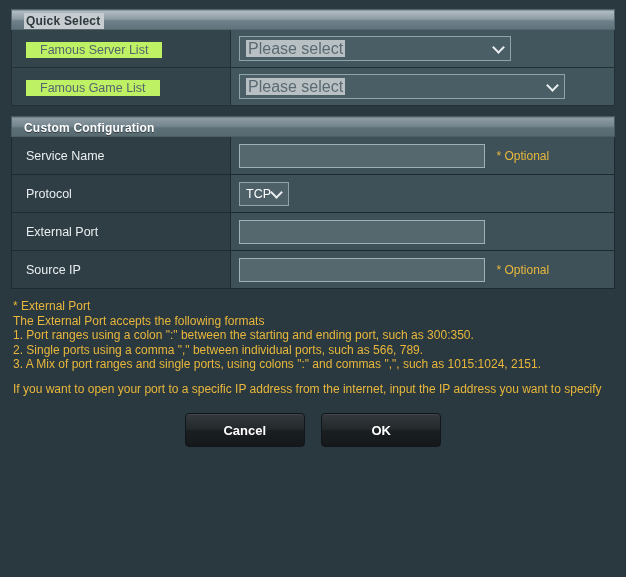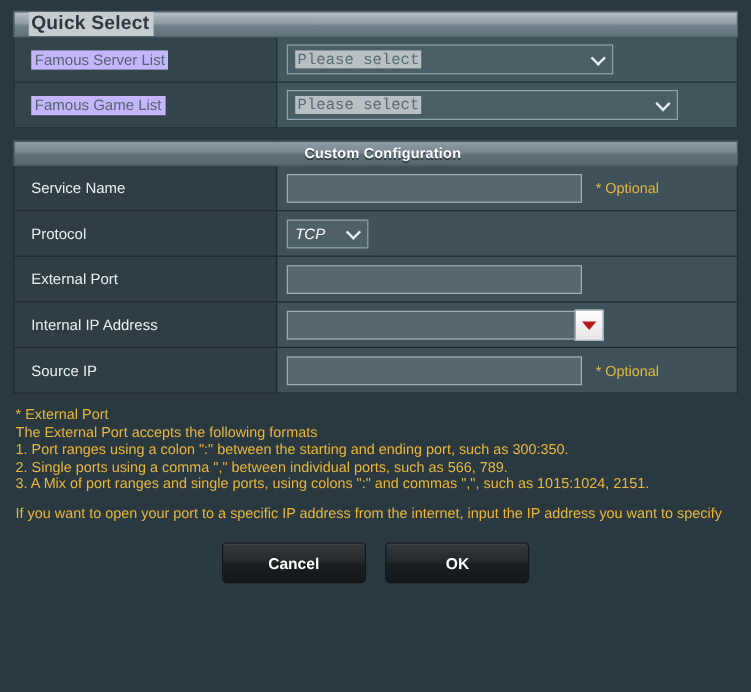--- a/index.html
+++ b/index.html
@@ -25,24 +25,23 @@
     border: 1px solid #55666e;
     padding: 0 0 0 12px;
     vertical-align: middle;
   }
   .sect-head-dark {
     height: 20px;
     background: linear-gradient(to bottom, #8e9ca3 0%, #76868f 45%, #5d7079 55%, #56696f 100%);
     border: 1px solid #4c5d64;
     padding: 0 0 0 12px;
     vertical-align: middle;
-    text-align: center;
   }
   .sect-title {
-    font-size: 16px; font-weight: bold; color: #2f3a3f;
+    font-size: 12px; font-weight: bold; color: #2f3a3f;
     background: #c6ccd0;
     padding: 1px 4px 1px 2px;
     display: inline-block;
     letter-spacing: .2px;
   }
   .sect-title-w {
     font-size: 12px; font-weight: bold; color: #ffffff;
     letter-spacing: .2px;
     text-shadow: 0 1px 0 rgba(0,0,0,.45);
   }
@@ -62,22 +61,22 @@
   .cell-label-qs {
     width: 219px;
     background: #33444b;
     border: 1px solid #222f35;
     border-top-color: #41535b;
     padding-left: 14px;
     vertical-align: middle;
   }
   .lbl-sel {
     font-size: 12.5px; color: #55656d;
-    background: #c4b5fd;
-    padding: 1px 3px;
+    background: #bef264;
+    padding: 1px 14px;
     display: inline-block;
   }
   .cell-value {
     background: #3e5158;
     border: 1px solid #1e2a30;
     border-top-color: #4d636b;
     padding-left: 8px;
     vertical-align: middle;
     white-space: nowrap;
     margin-left: 48px;
@@ -112,34 +111,34 @@
     line-height: 22px;
     padding-left: 6px;
     padding-right: 26px;
     color: #ffffff;
     font-size: 12.5px;
   }
   .sel-box.qs { background: #4a5e66; height: 25px; line-height: 23px; }
   .sel-val-hl {
     background: #b9c0c4;
     color: #5a6a72;
-    font-family: Liberation Mono, monospace;
-    font-size: 13px;
+    font-family: Liberation Sans, sans-serif;
+    font-size: 16px;
     padding: 0 2px;
   }
   .caret {
     position: absolute; right: 7px; top: 50%;
     width: 9px; height: 9px; margin-top: -6px;
     border-right: 2px solid #e9eef0;
     border-bottom: 2px solid #e9eef0;
     transform: rotate(45deg);
   }
   .sel-w1 { width: 272px; }
   .sel-w2 { width: 326px; }
-  .sel-proto { width: 68px; font-style: italic; }
+  .sel-proto { width: 50px; }
 
   .ip-wrap { position: relative; display: inline-block; vertical-align: middle; }
   .ip-btn {
     position: absolute; right: -1px; top: -1px;
     width: 24px; height: 26px;
     background: linear-gradient(to bottom, #fdfdfd 0%, #e6e6e6 100%);
     border: 1px solid #9fb0b6;
     cursor: pointer;
   }
   .ip-tri {
@@ -247,31 +246,20 @@
     </tr>
 
     <tr class="row">
       <td class="cell-label">External Port</td>
       <td class="cell-value">
         <span class="txt w-wide"></span>
       </td>
     </tr>
 
 
-    <tr class="row">
-      <td class="cell-label">Internal IP Address</td>
-      <td class="cell-value">
-        <span class="ip-wrap">
-          <span class="txt" style="width:263px"></span>
-          <span class="ip-btn">
-            <span class="ip-tri"></span>
-          </span>
-        </span>
-      </td>
-    </tr>
 
     <tr class="row">
       <td class="cell-label">Source IP</td>
       <td class="cell-value">
         <span class="txt w-wide"></span>
         <span class="optional">* Optional</span>
       </td>
     </tr>
   </tbody>
     </table>

